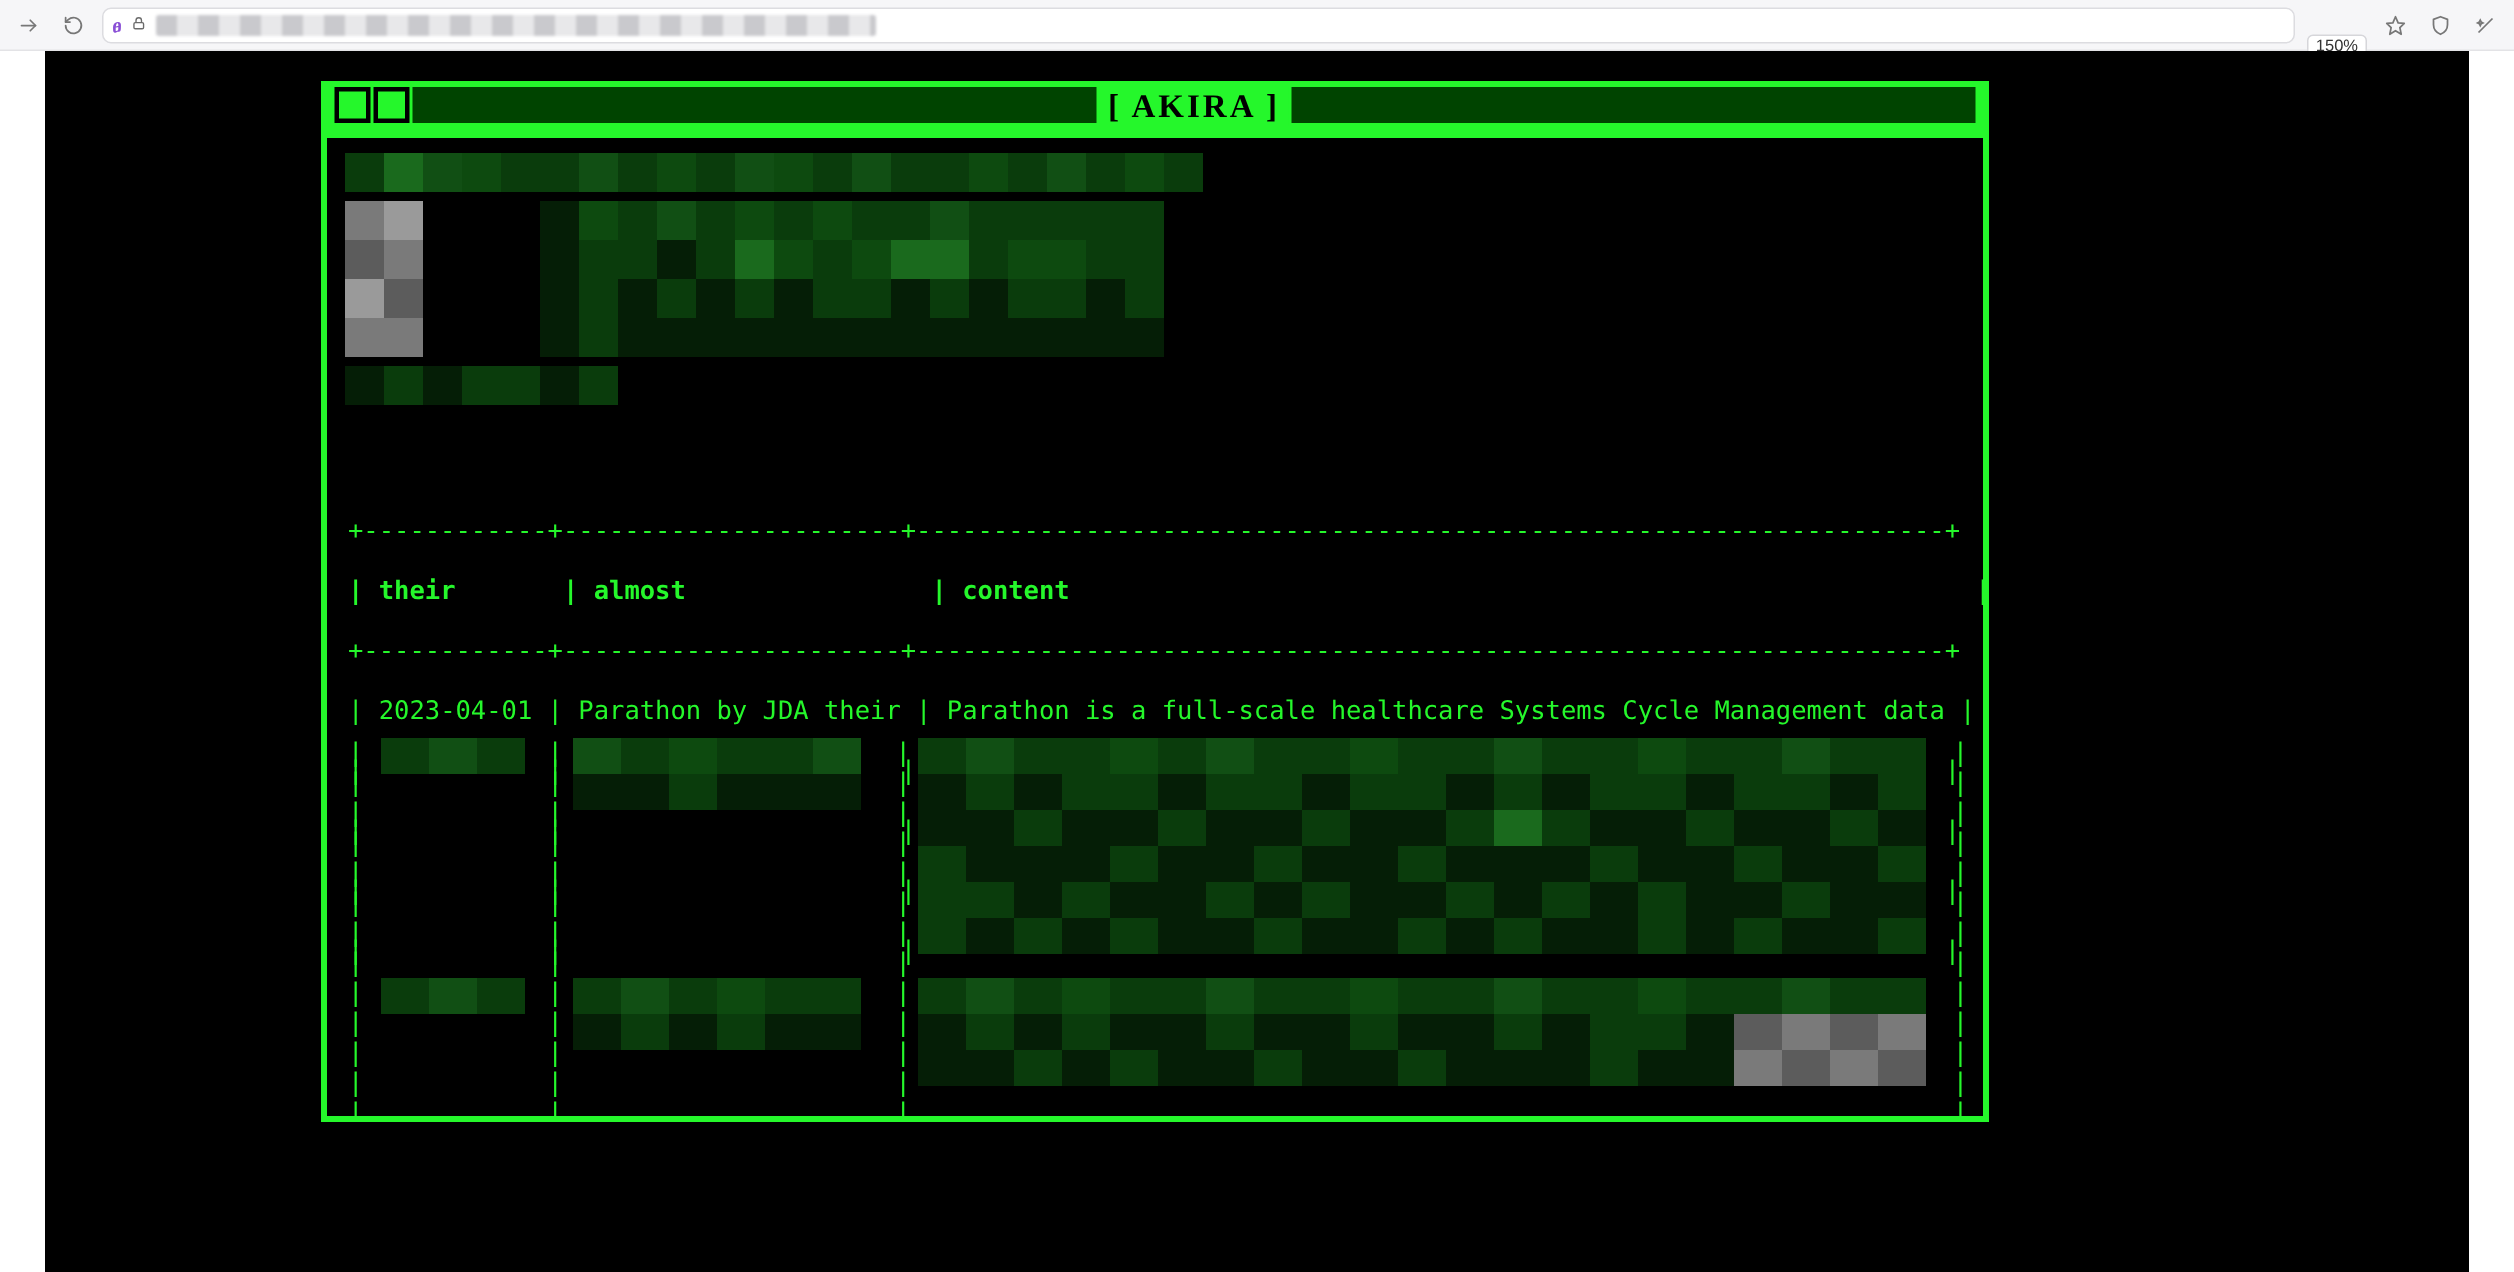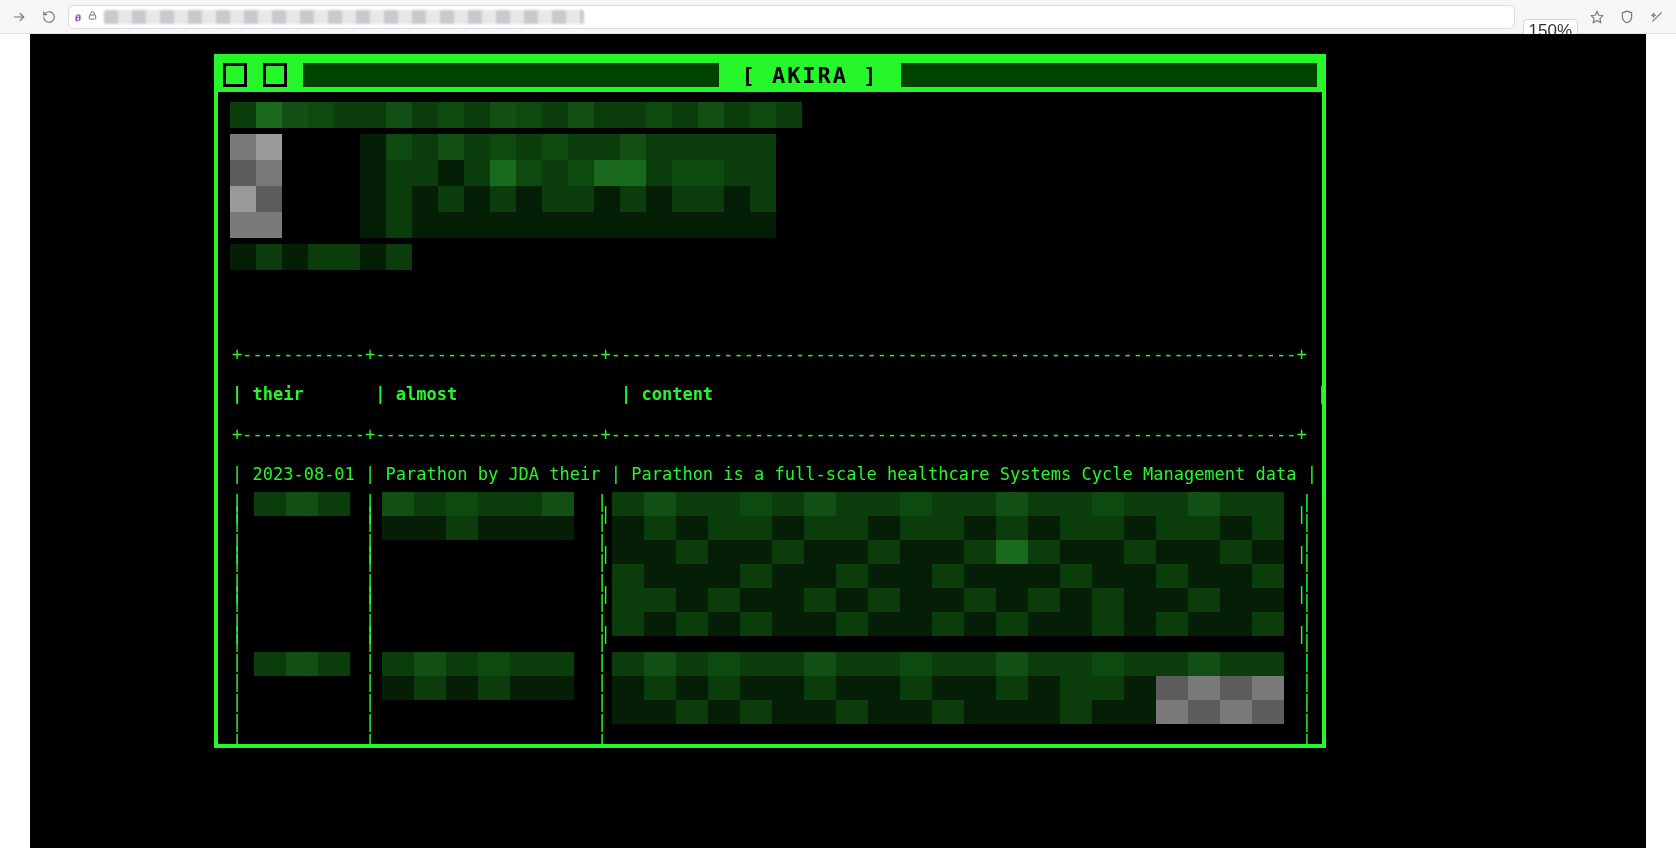--- a/index.html
+++ b/index.html
@@ -46,21 +46,21 @@
     font-size: 12px;
   }
   .browser-bar .addr .url-blur {
     flex: 0 0 480px;
     height: 14px;
     background: repeating-linear-gradient(90deg,#c9c9cd 0 14px,#e8e8ea 14px 28px);
     filter: blur(1.2px);
     border-radius: 2px;
   }
   .browser-bar .zoom-badge {
-    font-size: 17px;
+    font-size: 11px;
     background: #fff;
     border: 1px solid #d6d6da;
     border-radius: 4px;
     padding: 1px 5px;
     color: #333;
     margin-top: 29px;
   }
 
   
   .viewport {
@@ -86,23 +86,24 @@
     height: 694px;
     border: 4px solid var(--green);
     background: #000;
     font-family: "Menlo","Consolas","DejaVu Sans Mono",monospace;
     color: var(--green);
   }
   .term-titlebar {
     height: 34px;
     background: var(--green);
     display: flex;
-    align-items: center;
+    align-items: flex-start;
     padding: 0 5px;
-    gap: 16px;
+    gap: 2px;
+    font-family: Liberation Serif, serif;
   }
   .win-btn {
     width: 24px; height: 24px;
     border: 3px solid #000;
     background: var(--green);
   }
   .title-stripe {
     height: 24px;
     background: #004400;
     flex: 1;
@@ -362,21 +363,21 @@
               <div class="pix-cell pix-g5"></div>
               <div class="pix-cell pix-g4"></div>
               <div class="pix-cell pix-k"></div>
           </div>
         </div>
 
         <div class="ascii-table">
 <span class="row-line">+------------+----------------------+-------------------------------------------------------------------+</span>
 <span class="row-line hdr">| <span>their</span>       | <span>almost</span>                | <span>content</span>                                                           |</span>
 <span class="row-line">+------------+----------------------+-------------------------------------------------------------------+</span>
-<span class="row-line">| <span>2023-08-01</span> | <span>Parathon by JDA their</span> | <span>Parathon is a full-scale healthcare Systems Cycle Management data</span> |</span>
+<span class="row-line">| <span>2023-04-01</span> | <span>Parathon by JDA their</span> | <span>Parathon is a full-scale healthcare Systems Cycle Management data</span> |</span>
 <span class="row-line">|            | <span>lth Systems</span>          | <span>integrator. We're almost ready to share the  560GB of data we've</span>  |</span>
 <span class="row-line">|            |                      | <span>taken from their network . Contracts, employee personal informat</span>  |</span>
 <span class="row-line">|            |                      | <span>ion, and confidential documents will be posted shortly.</span>           |</span>
 <span class="row-line">|            |                      |                                                                   |</span>
         </div>
 
         <div class="redact-rows">
 
           <div class="pipe-col" style="left:0;">|<br>|<br>|<br>|<br>|<br>|<br>|<br>|<br>|<br>|<br>|<br>|<br>|</div>
           <div class="pipe-col" style="left:133px;">|<br>|<br>|<br>|<br>|<br>|<br>|<br>|<br>|<br>|<br>|<br>|<br>|</div>

